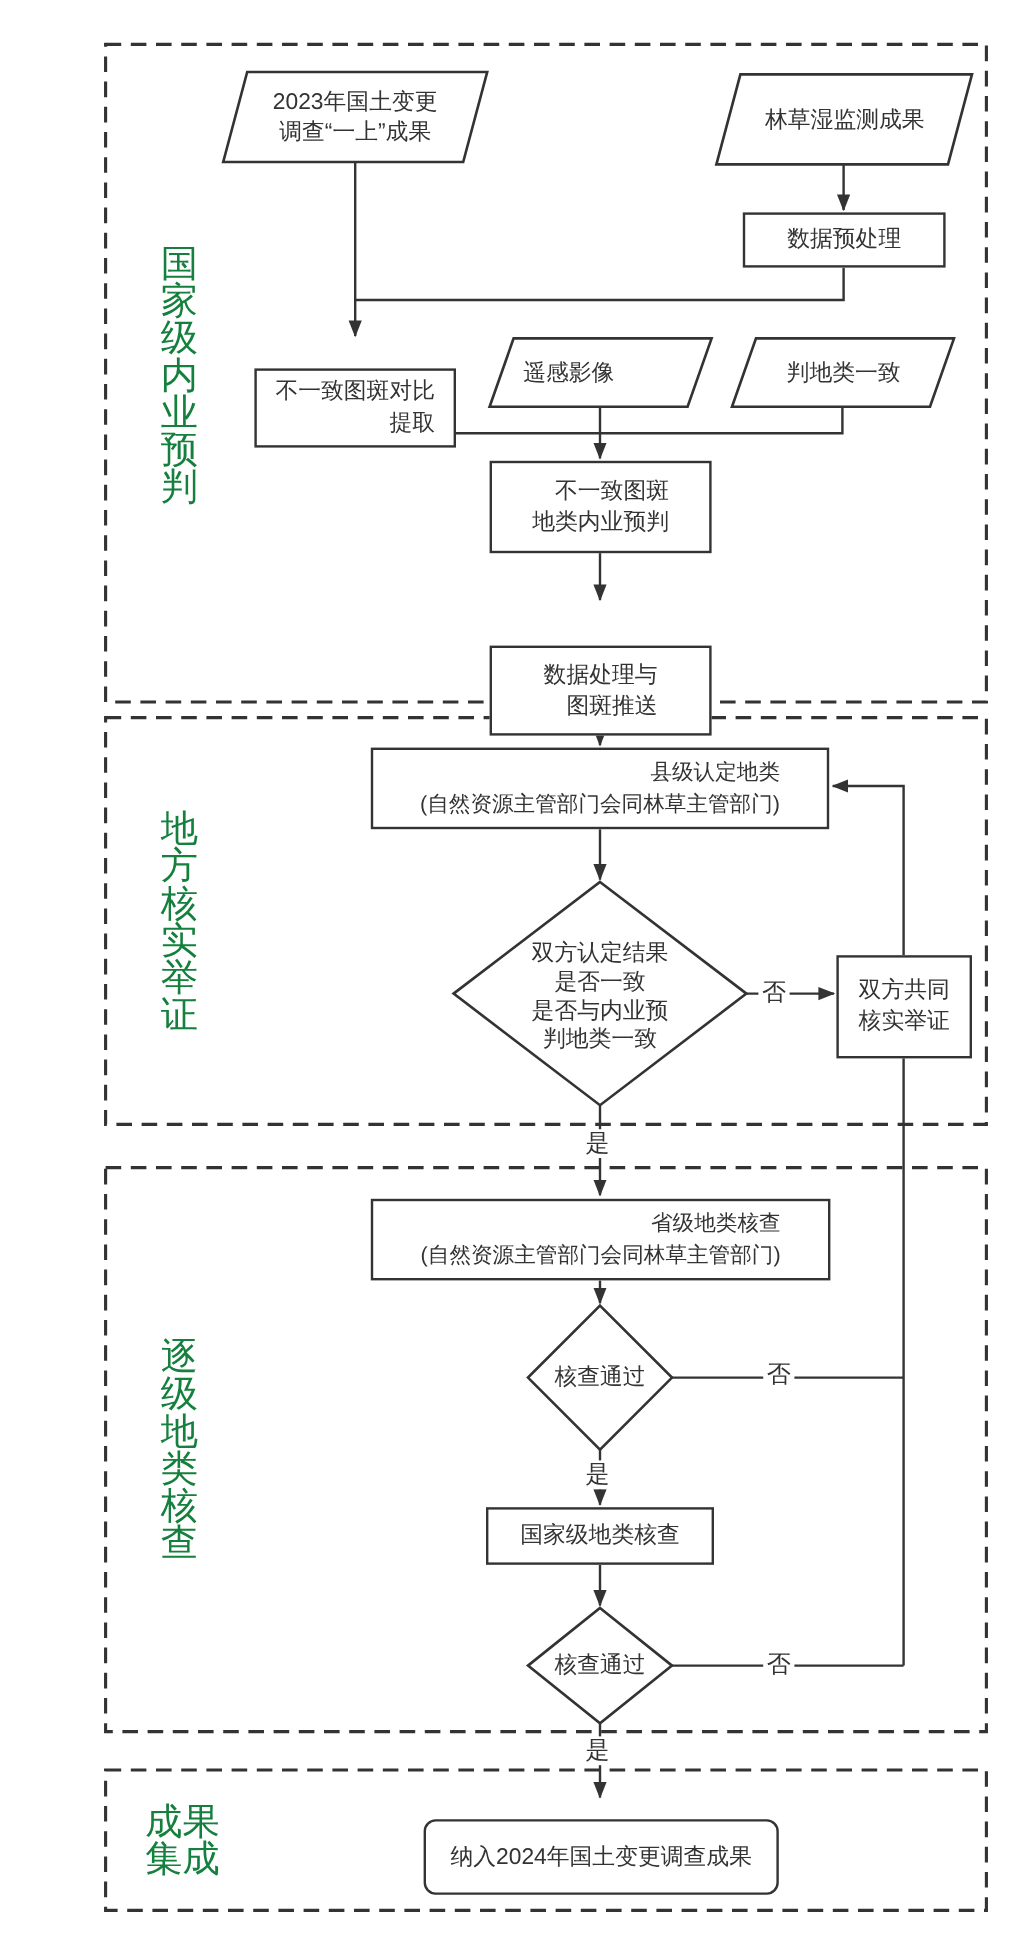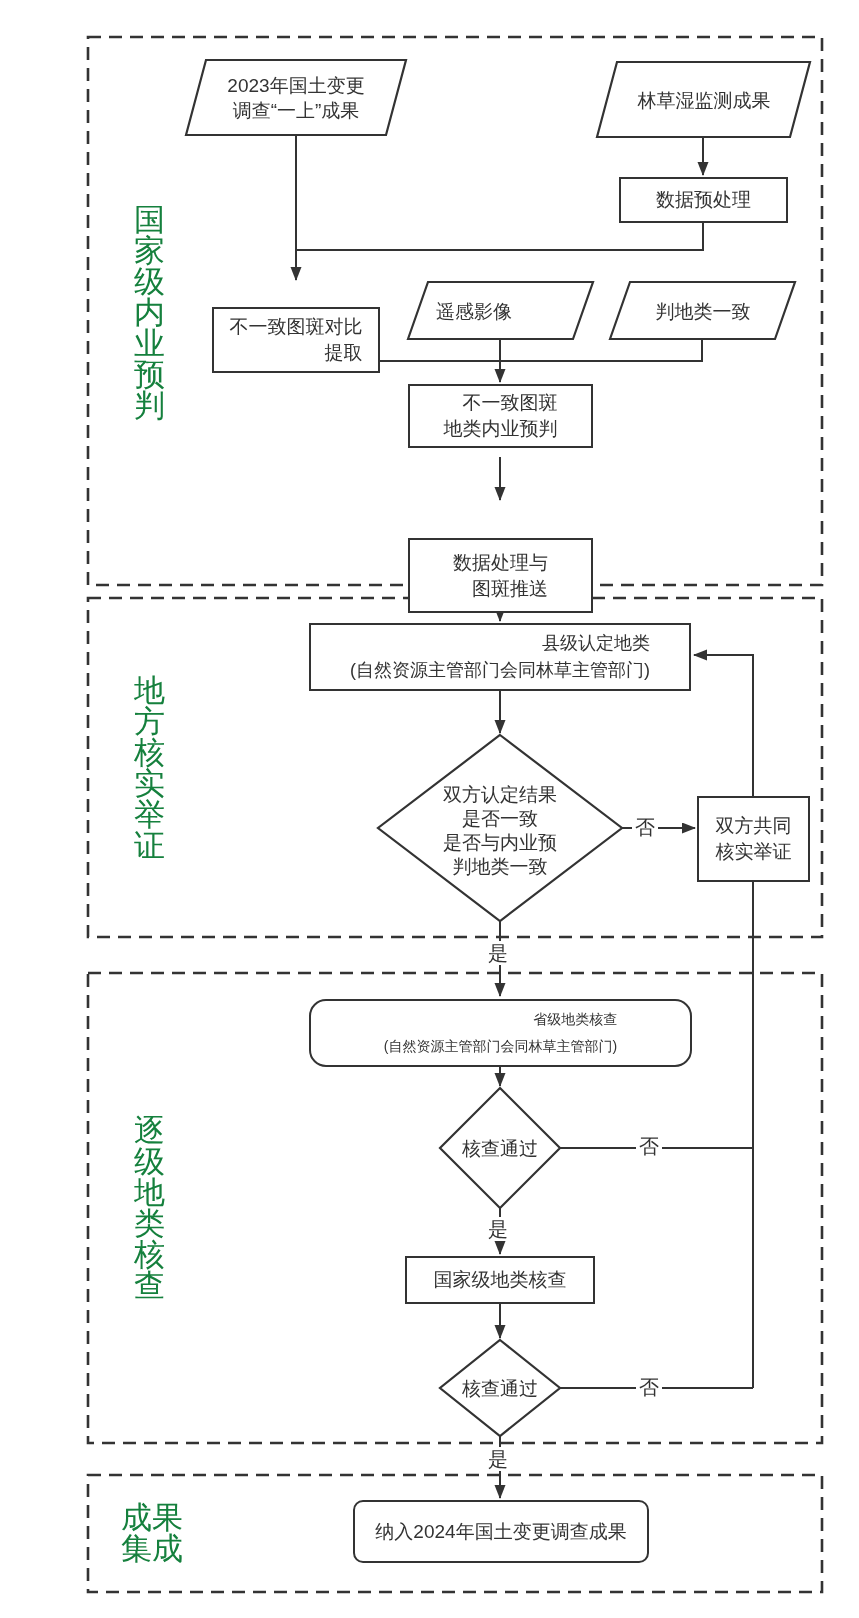--- a/index.html
+++ b/index.html
@@ -10,21 +10,21 @@
   }
   .layer{position:absolute;left:0;top:0;width:859px;height:1618px;}
   svg.layer{pointer-events:none;}
   
   .node{
     position:absolute;box-sizing:border-box;background:#ffffff;
     border:2px solid #333;display:flex;align-items:center;justify-content:center;
     text-align:right;font-size:19px;line-height:26px;white-space:pre-line;
     z-index:3;
   }
-  .node.rounded{border-radius:10px;border-width:2.5px;}
+  .node.rounded{border-radius:10px;border-width:2.5px;margin-top:16px;}
   
   .shape-text{
     position:absolute;transform:translate(-50%,-50%);text-align:center;
     font-size:19px;line-height:25px;white-space:pre-line;z-index:3;
   }
   .shape-text.small{line-height:24px;}
   
   .edge-label{
     position:absolute;transform:translate(-50%,-50%);background:#ffffff;
     font-size:20px;line-height:22px;padding:1px 3px;z-index:4;
@@ -93,29 +93,29 @@
 
   <div class="section-label" style="left:134px;top:204px;">国家级内业预判</div>
   <div class="section-label" style="left:134px;top:675px;">地方核实举证</div>
   <div class="section-label" style="left:134px;top:1115px;">逐级地类核查</div>
   <div class="section-label two-line" style="left:121px;top:1502px;">成果
 集成</div>
 
   <div class="node" style="left:619px;top:177px;width:169px;height:46px;">数据预处理</div>
   <div class="node" style="left:212px;top:282px;width:168px;height:66px;margin-top:25px;">不一致图斑对比
 提取</div>
-  <div class="node" style="left:408px;top:384px;width:185px;height:64px;">不一致图斑
+  <div class="node" style="left:408px;top:384px;width:185px;height:77px;">不一致图斑
 地类内业预判</div>
   <div class="node" style="left:408px;top:502px;width:185px;height:75px;margin-top:36px;">数据处理与
 图斑推送</div>
   <div class="node" style="left:309px;top:623px;width:382px;height:68px;font-size:18px;line-height:27px;">县级认定地类
 (自然资源主管部门会同林草主管部门)</div>
   <div class="node" style="left:697px;top:796px;width:113px;height:86px;">双方共同
 核实举证</div>
-  <div class="node" style="left:309px;top:999px;width:383px;height:68px;font-size:14px;line-height:27px;border-radius:17px;">省级地类核查
+  <div class="node" style="left:309px;top:999px;width:383px;height:68px;font-size:18px;line-height:27px;">省级地类核查
 (自然资源主管部门会同林草主管部门)</div>
   <div class="node" style="left:405px;top:1256px;width:190px;height:48px;">国家级地类核查</div>
   <div class="node rounded" style="left:353px;top:1500px;width:296px;height:63px;">纳入2024年国土变更调查成果</div>
 
   <div class="shape-text" style="left:296px;top:98px;">2023年国土变更
 调查“一上”成果</div>
   <div class="shape-text" style="left:704px;top:100px;">林草湿监测成果</div>
   <div class="shape-text" style="left:474px;top:311px;">遥感影像</div>
   <div class="shape-text" style="left:703px;top:311px;">判地类一致</div>
   <div class="shape-text small" style="left:500px;top:831px;">双方认定结果

